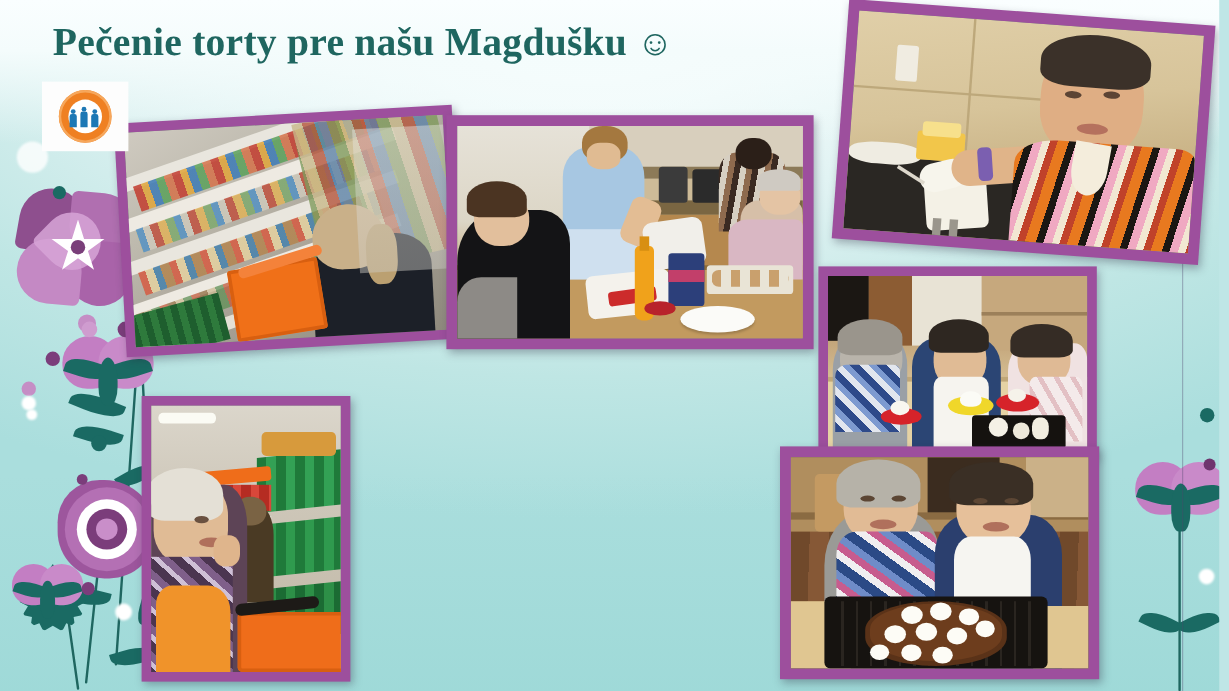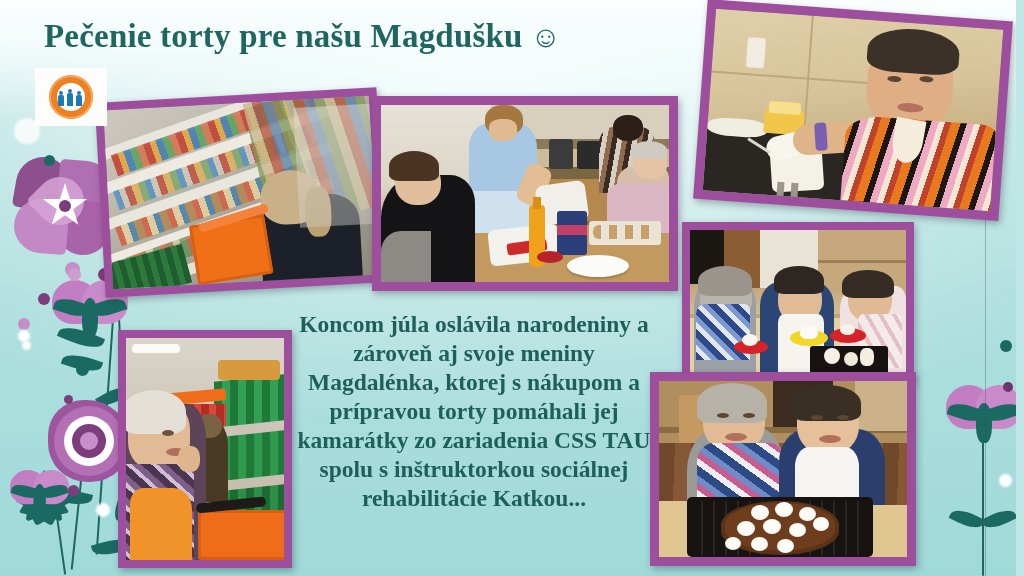--- a/index.html
+++ b/index.html
@@ -474,15 +474,14 @@
 
       <div class="band" style="left:4px;top:150px;width:62px;height:72px;background:#f0932a;border-radius:22% 30% 0 0;"></div>
 
       <div class="band" style="left:52px;top:108px;width:22px;height:26px;background:#dfb58c;border-radius:40%;"></div>
 
       <div class="band" style="left:72px;top:172px;width:90px;height:50px;background:#ef6d1a;border-radius:4px;box-shadow:inset 0 0 0 3px #d85f10;"></div>
       <div class="band" style="left:70px;top:162px;width:70px;height:10px;background:#1d1a17;border-radius:5px;transform:rotate(-6deg);"></div>
     </div>
   </div>
 
-  <div class="bodytext">Koncom júla oslávila narodeniny a zároveň aj svoje meniny Magdalénka, ktorej s nákupom a prípravou torty pomáhali jej kamarátky zo zariadenia CSS TAU spolu s inštruktorkou sociálnej rehabilitácie Katkou...</div>
 
 </div>
 
 </body></html>

